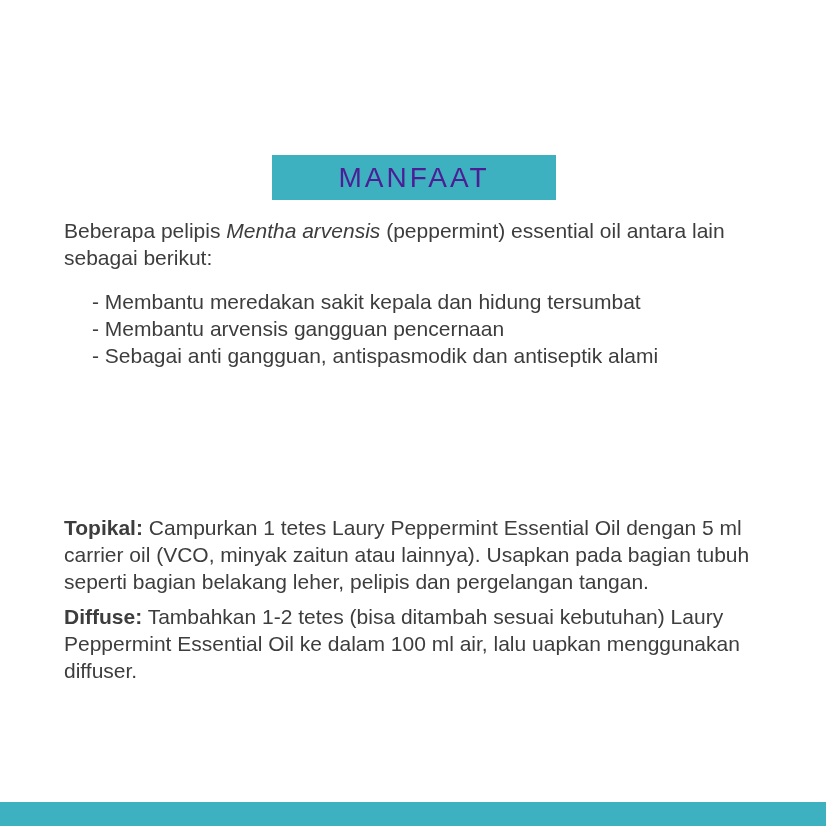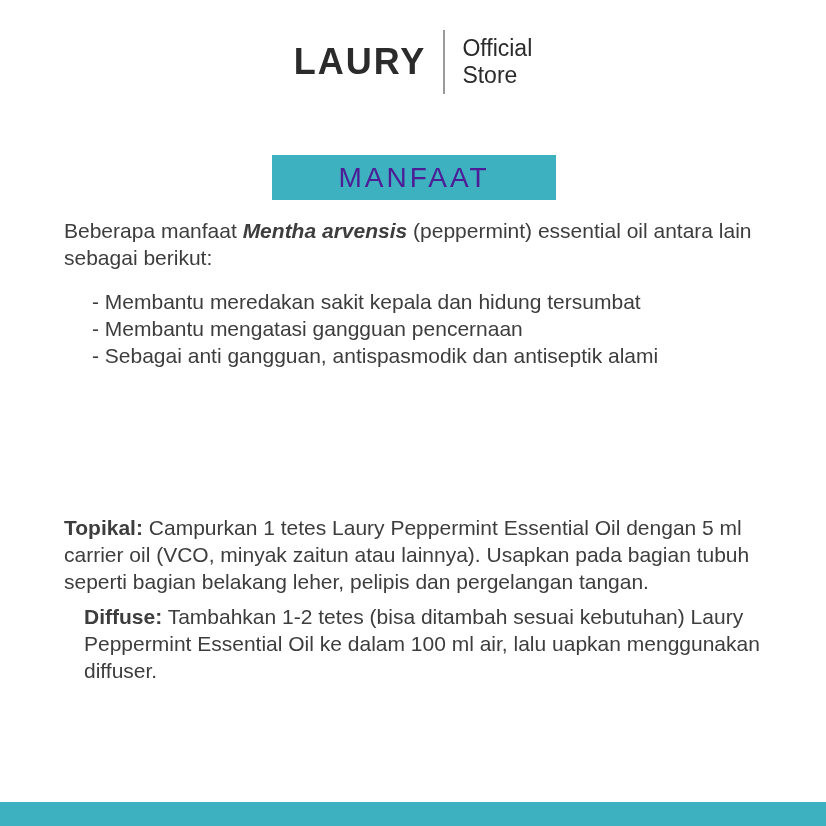--- a/index.html
+++ b/index.html
@@ -64,58 +64,50 @@
   .body-text {
     position: absolute;
     left: 64px;
     width: 710px;
     font-size: 21px;
     line-height: 27px;
     color: var(--text);
   }
   .manfaat-block { top: 217px; }
   .cara-block    { top: 514px; }
-  .italic { font-style: italic; font-weight: bold; }
+  .italic { font-style: italic; }
   .bold   { font-weight: 700; }
   .benefit-list { margin-top: 17px; margin-left: 28px; }
-  .para + .para { margin-top: 8px; margin-left: 20px; }
+  .para + .para { margin-top: 8px; }
 
   
   .bottom-bar {
     position: absolute;
     left: 0;
     bottom: 0;
     width: 100%;
     height: 24px;
     background: var(--accent);
   }
 </style>
 </head>
 <body>
 
 <div class="page">
 
-  <div class="logo-row">
-    <span class="brand">LAURY</span>
-    <span class="logo-divider"></span>
-    <span class="store-name">
-      <span>Official</span><br>
-      <span>Store</span>
-    </span>
-  </div>
 
   <div class="banner banner-manfaat">
     <span>MANFAAT</span>
   </div>
 
   <div class="body-text manfaat-block">
-    <div class="intro"><span>Beberapa manfaat </span><span class="italic">Mentha arvensis</span><span> (peppermint) essential oil antara lain sebagai berikut:</span></div>
+    <div class="intro"><span>Beberapa pelipis </span><span class="italic">Mentha arvensis</span><span> (peppermint) essential oil antara lain sebagai berikut:</span></div>
     <div class="benefit-list">
       <div class="benefit-item">- Membantu meredakan sakit kepala dan hidung tersumbat</div>
-      <div class="benefit-item">- Membantu mengatasi gangguan pencernaan</div>
+      <div class="benefit-item">- Membantu arvensis gangguan pencernaan</div>
       <div class="benefit-item">- Sebagai anti gangguan, antispasmodik dan antiseptik alami</div>
     </div>
   </div>
 
 
   <div class="body-text cara-block">
     <p class="para"><span class="bold">Topikal:</span><span> Campurkan 1 tetes Laury Peppermint Essential Oil dengan 5 ml carrier oil (VCO, minyak zaitun atau lainnya). Usapkan pada bagian tubuh seperti bagian belakang leher, pelipis dan pergelangan tangan.</span></p>
     <p class="para"><span class="bold">Diffuse:</span><span> Tambahkan 1-2 tetes (bisa ditambah sesuai kebutuhan) Laury Peppermint Essential Oil ke dalam 100 ml air, lalu uapkan menggunakan diffuser.</span></p>
   </div>
 

